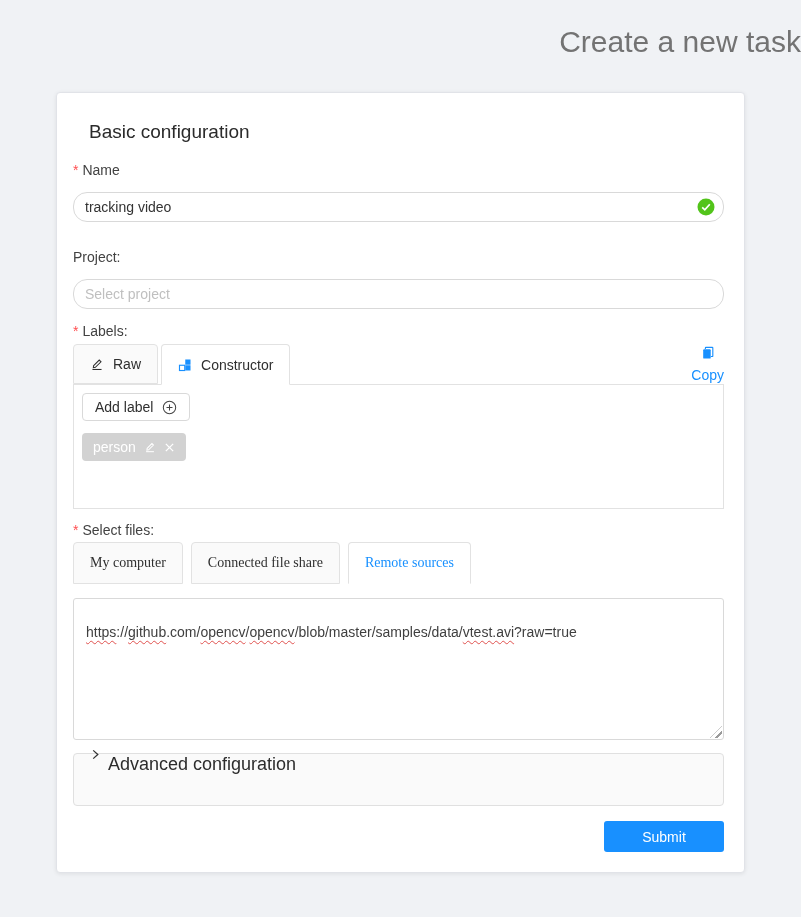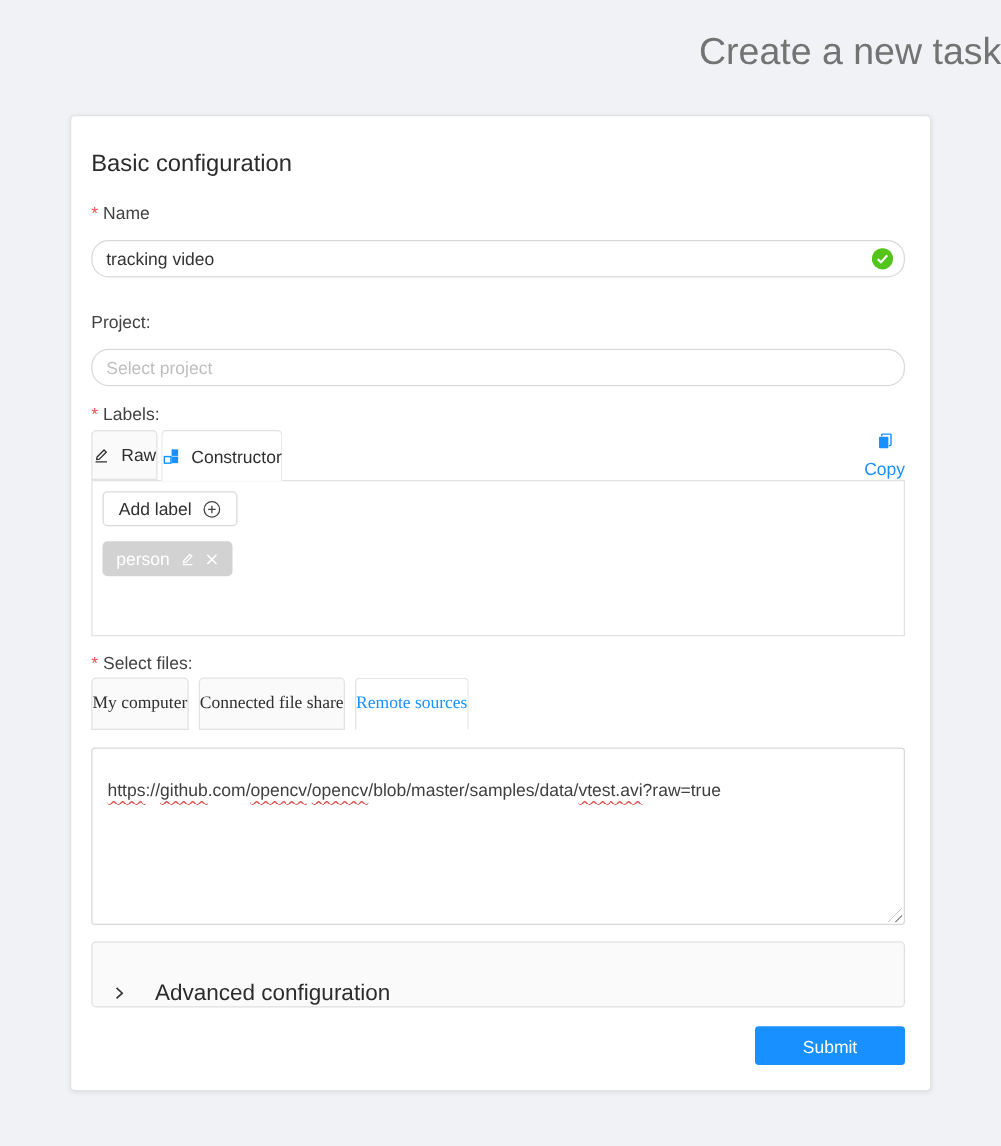--- a/index.html
+++ b/index.html
@@ -21,21 +21,21 @@
   .card {
     width:689px;
     margin:33px auto 0;
     background:#fff;
     border:1px solid #e1e3e8;
     border-radius:4px;
     box-shadow:0 1px 4px rgba(0,0,0,.08);
     padding:2px 20px 20px 16px;
   }
   .section-heading {
-    margin:26px 0 0;
+    margin:26px 16px 0;
     font-size:19px;
     font-weight:400;
     color:#2b2b2b;
   }
   .field-label {
     margin-top:19px;
     font-size:14px;
     color:#424242;
     display:flex;
     align-items:center;
@@ -59,21 +59,21 @@
   .suffix-icon {
     position:absolute; right:9px; top:50%;
     transform:translateY(-50%);
     width:18px; height:18px; display:flex;
   }
   
   .tabbar { display:flex; align-items:flex-start; margin-top:5px; position:relative; z-index:2; }
   .tab {
     height:40px;
     display:flex; align-items:center; gap:9px;
-    padding:0 0;
+    padding:0 16px;
     background:#fafafa;
     border:1px solid #e2e2e2;
     border-radius:4px 4px 0 0;
     font-size:14px; color:#2f2f2f;
     cursor:pointer;
     margin-right:3px;
     white-space:nowrap;
   }
   .tab.active {
     background:#fff;
@@ -144,21 +144,21 @@
     clip-path:polygon(100% 0,100% 100%,0 100%);
     background:repeating-linear-gradient(135deg, transparent 0 3px, #9a9a9a 3px 4.5px);
     cursor:nwse-resize;
   }
   .advanced {
     margin-top:13px;
     height:53px;
     background:#fafafa;
     border:1px solid #e0e0e0;
     border-radius:4px;
-    display:flex; align-items:flex-end; gap:23px;
+    display:flex; align-items:flex-start; gap:7px;
     padding:0 16px;
     cursor:pointer;
   }
   .advanced-chevron { display:flex; transform:translateY(-5px); }
   .advanced-title { font-size:18px; color:#2c2c2c; }
   .submit-row { display:flex; justify-content:flex-end; margin-top:15px; }
   .submit-btn {
     width:120px; height:31px;
     background:#1890ff;
     border:none; border-radius:3px;

